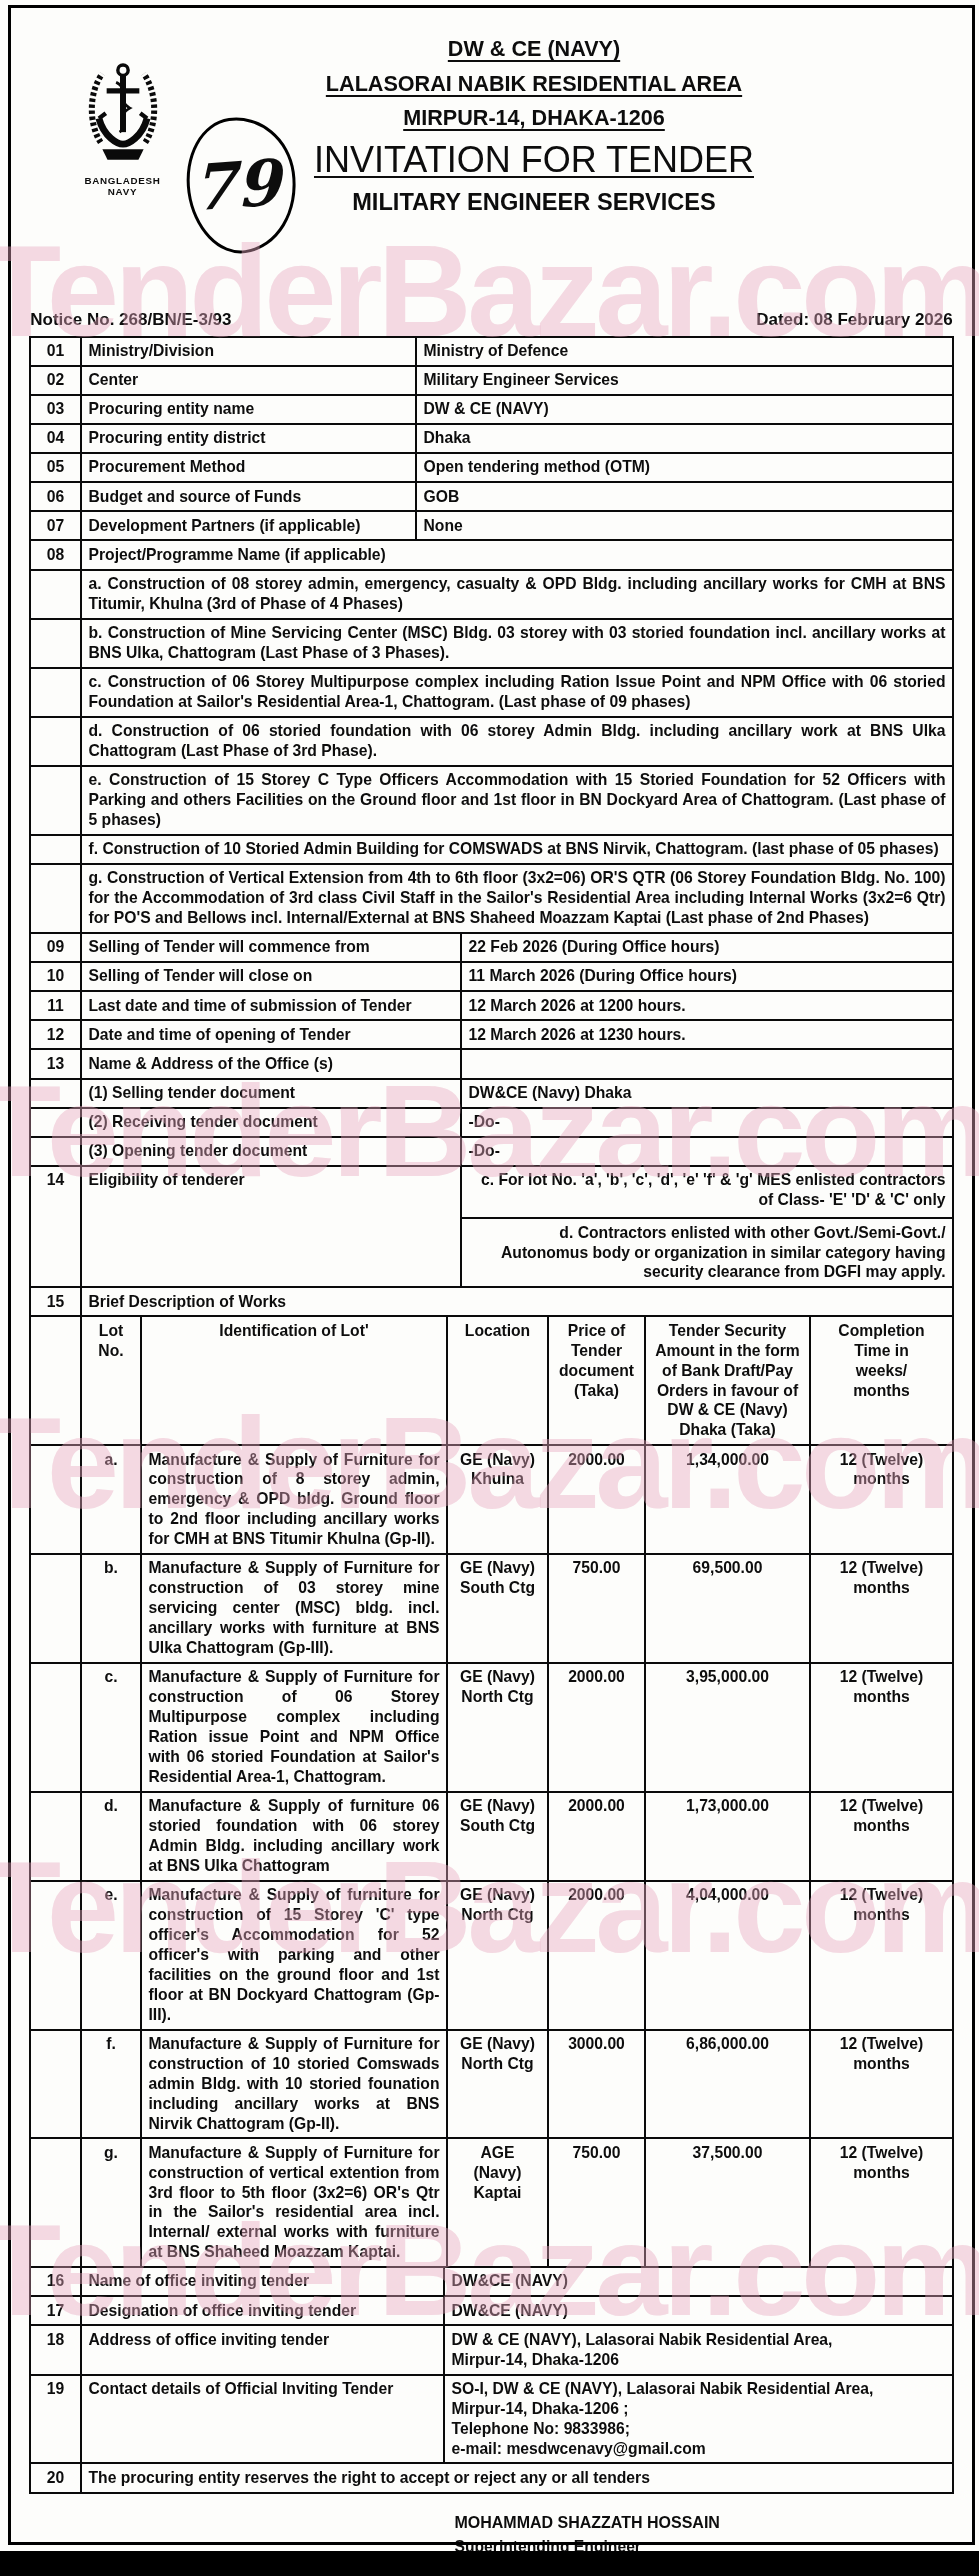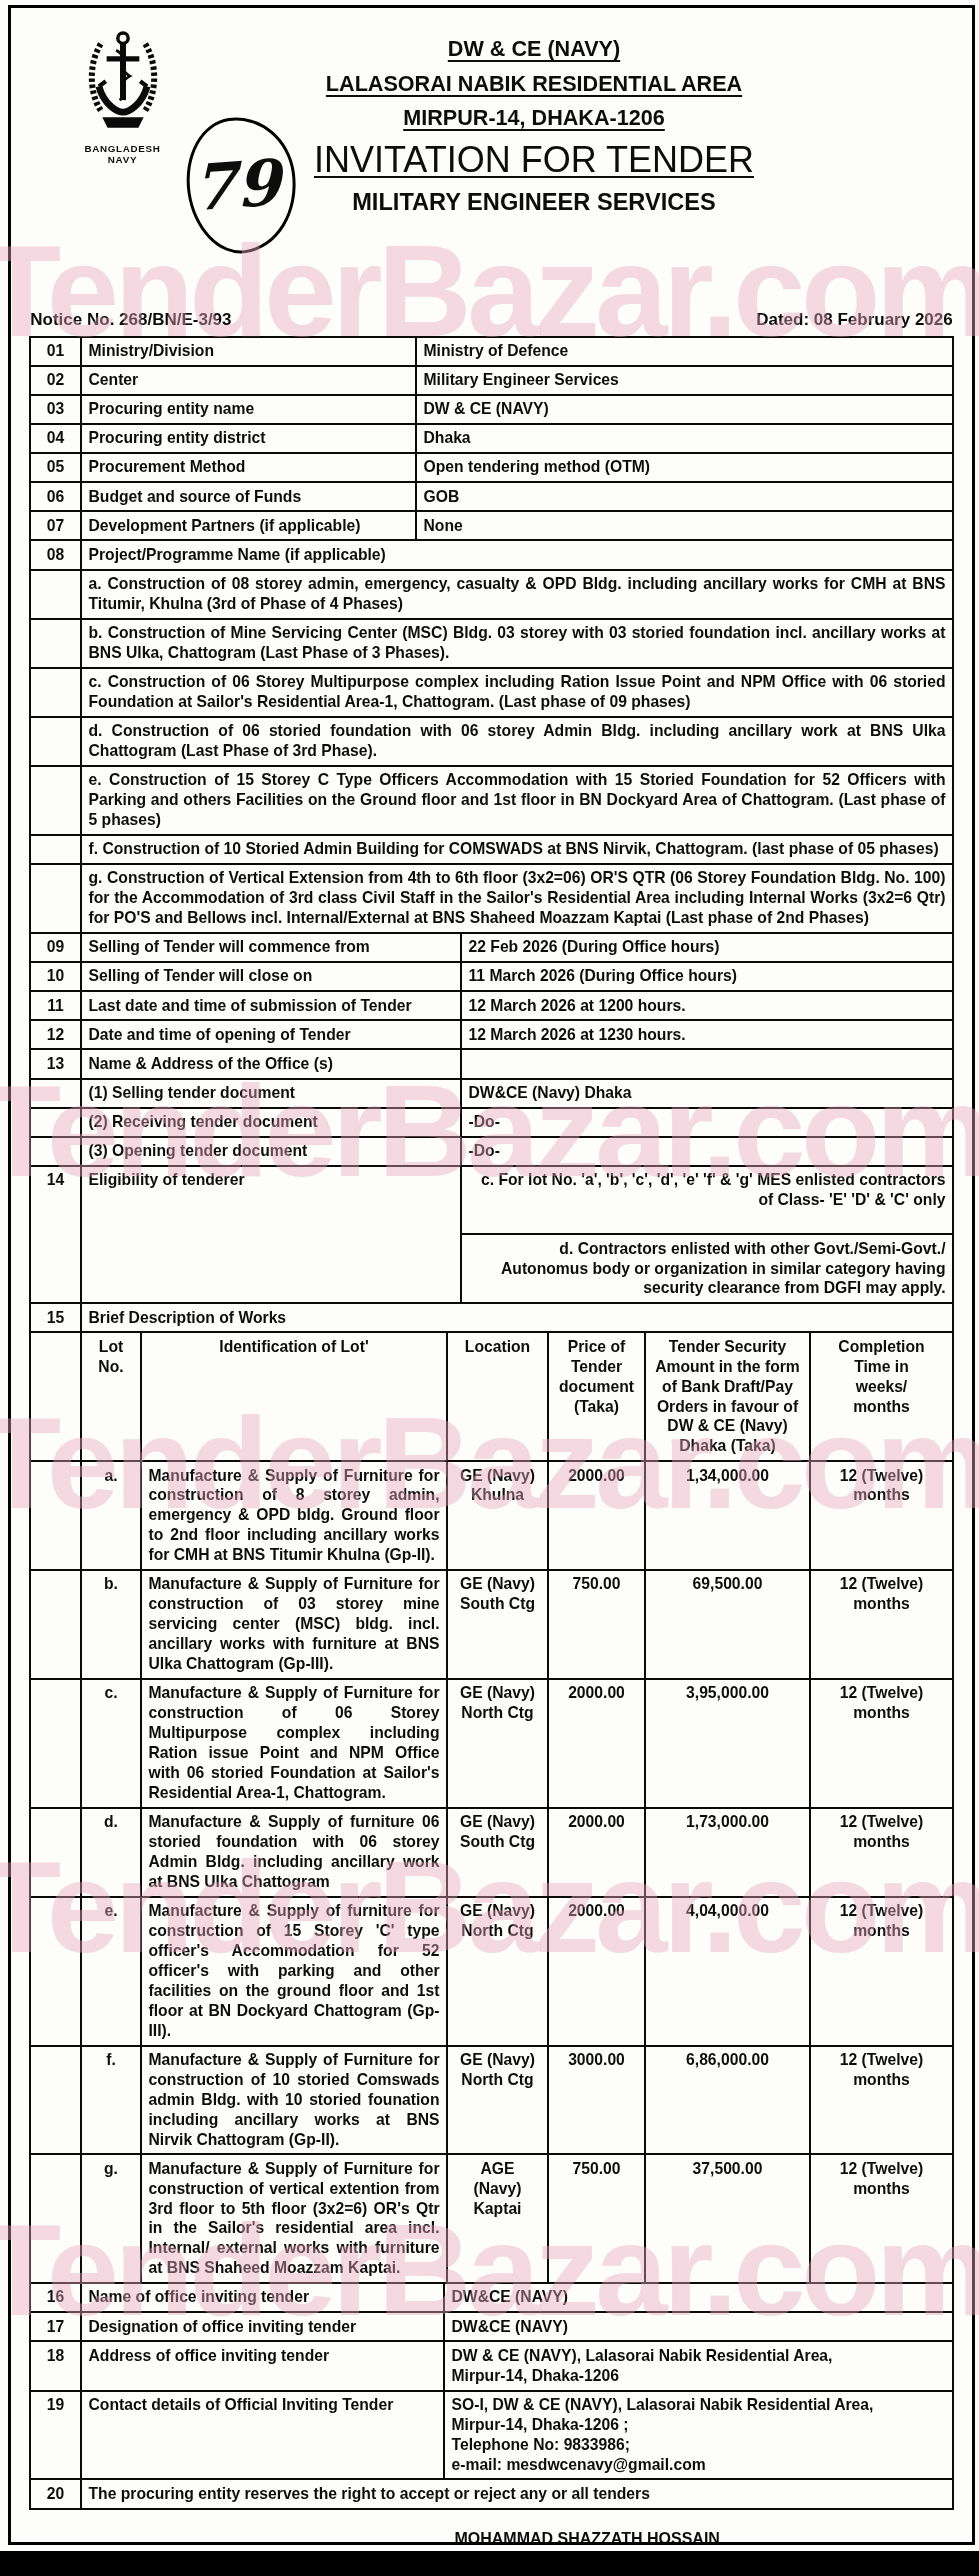--- a/index.html
+++ b/index.html
@@ -15,21 +15,21 @@
   .scan-bar { position:absolute; left:0; right:0; bottom:0; height:25px; background:#000; z-index:4; }
   .wm {
     position:absolute; left:-18.3px; z-index:3; pointer-events:none;
     font-size:130px; font-weight:800; letter-spacing:-4.6px; white-space:nowrap;
     color:rgba(231,166,190,0.42);
   }
   .content { position:absolute; top:14.4px; left:29px; right:26px; z-index:1; }
 
   
   .hdr { position:relative; height:296px; }
-  .logo { position:absolute; left:41px; top:10px; width:105px; text-align:center; }
+  .logo { position:absolute; left:41px; top:42px; width:105px; text-align:center; }
   .logo svg { width:86px; height:117px; }
   .logo-caption { font-size:9.8px; font-weight:800; letter-spacing:0.7px; margin-top:0; }
   .hand-circle {
     position:absolute; left:158px; top:103px; width:103px; height:130px;
     border:3.3px solid #000; border-radius:47% 53% 55% 45%/50% 46% 54% 50%;
     transform:rotate(-8deg);
     display:flex; align-items:center; justify-content:center;
   }
   .hand-circle span {
     font-family:"DejaVu Serif", serif; font-style:italic;
@@ -49,21 +49,21 @@
   table.doc + table.doc { margin-top:-2px; }
   table.doc td {
     border:2px solid #0a0a0a; padding:3.3px 6.5px 3.9px 6.5px;
     font-size:15.7px; font-weight:700; vertical-align:top; line-height:1.27;
     word-wrap:break-word;
   }
   td.c-num { text-align:center; padding-left:1.3px; padding-right:1.3px;margin-top:28px; }
   td.pre { white-space:pre-line; }
   td.jus { text-align:justify; }
   td.ctr { text-align:center; }
-  .elig-item + .elig-item { border-top:2px solid #0a0a0a; margin:20px -6.5px 0 -6.5px; padding:3.9px 6.5px 0 6.5px; }
+  .elig-item + .elig-item { border-top:2px solid #0a0a0a; margin:4px -6.5px 0 -6.5px; padding:3.9px 6.5px 0 6.5px; }
   .elig-item { padding-bottom:2.6px;text-align:right; }
 
   
   td.wh { text-align:center; vertical-align:middle; white-space:pre-line; font-size:15px; line-height:1.3; }
 
   
   .footer { display:flex; margin-top:17px; }
   .foot-left { flex:0 0 45%; font-size:17px; }
   .ref-bn { margin-top:42px; font-family:"DejaVu Sans", sans-serif; font-weight:700; }
   .foot-right { flex:1; padding-left:9.2px; font-size:15.7px; line-height:1.5; }

